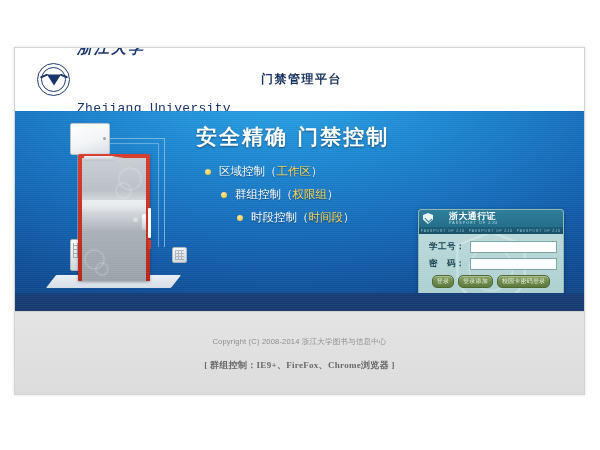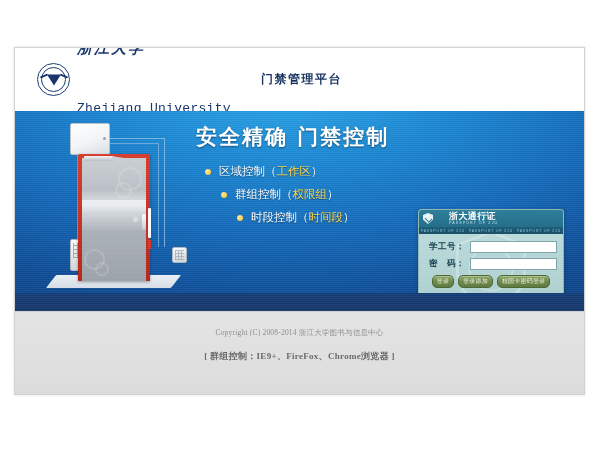--- a/index.html
+++ b/index.html
@@ -275,22 +275,22 @@
   }
 
   
   #footer{
     position:relative;height:85px;
     background:linear-gradient(180deg,#e4e4e4 0%,#dcdcdc 100%);
     border-top:1px solid #cfcfcf;
     text-align:center;
   }
   #footer-copyright{
-    padding-top:16px;
-    font-family:Liberation Serif, serif;
+    padding-top:25px;
+    font-family:Liberation Sans, sans-serif;
     font-size:7.5px;color:#8d8d8d;letter-spacing:.2px;
   }
   #footer-browsers{
     margin-top:12px;
     font-family:"Liberation Serif","DejaVu Serif",serif;
     font-size:9px;font-weight:bold;color:#6a6a6a;letter-spacing:.3px;
   }
 </style>
 </head>
 <body>

